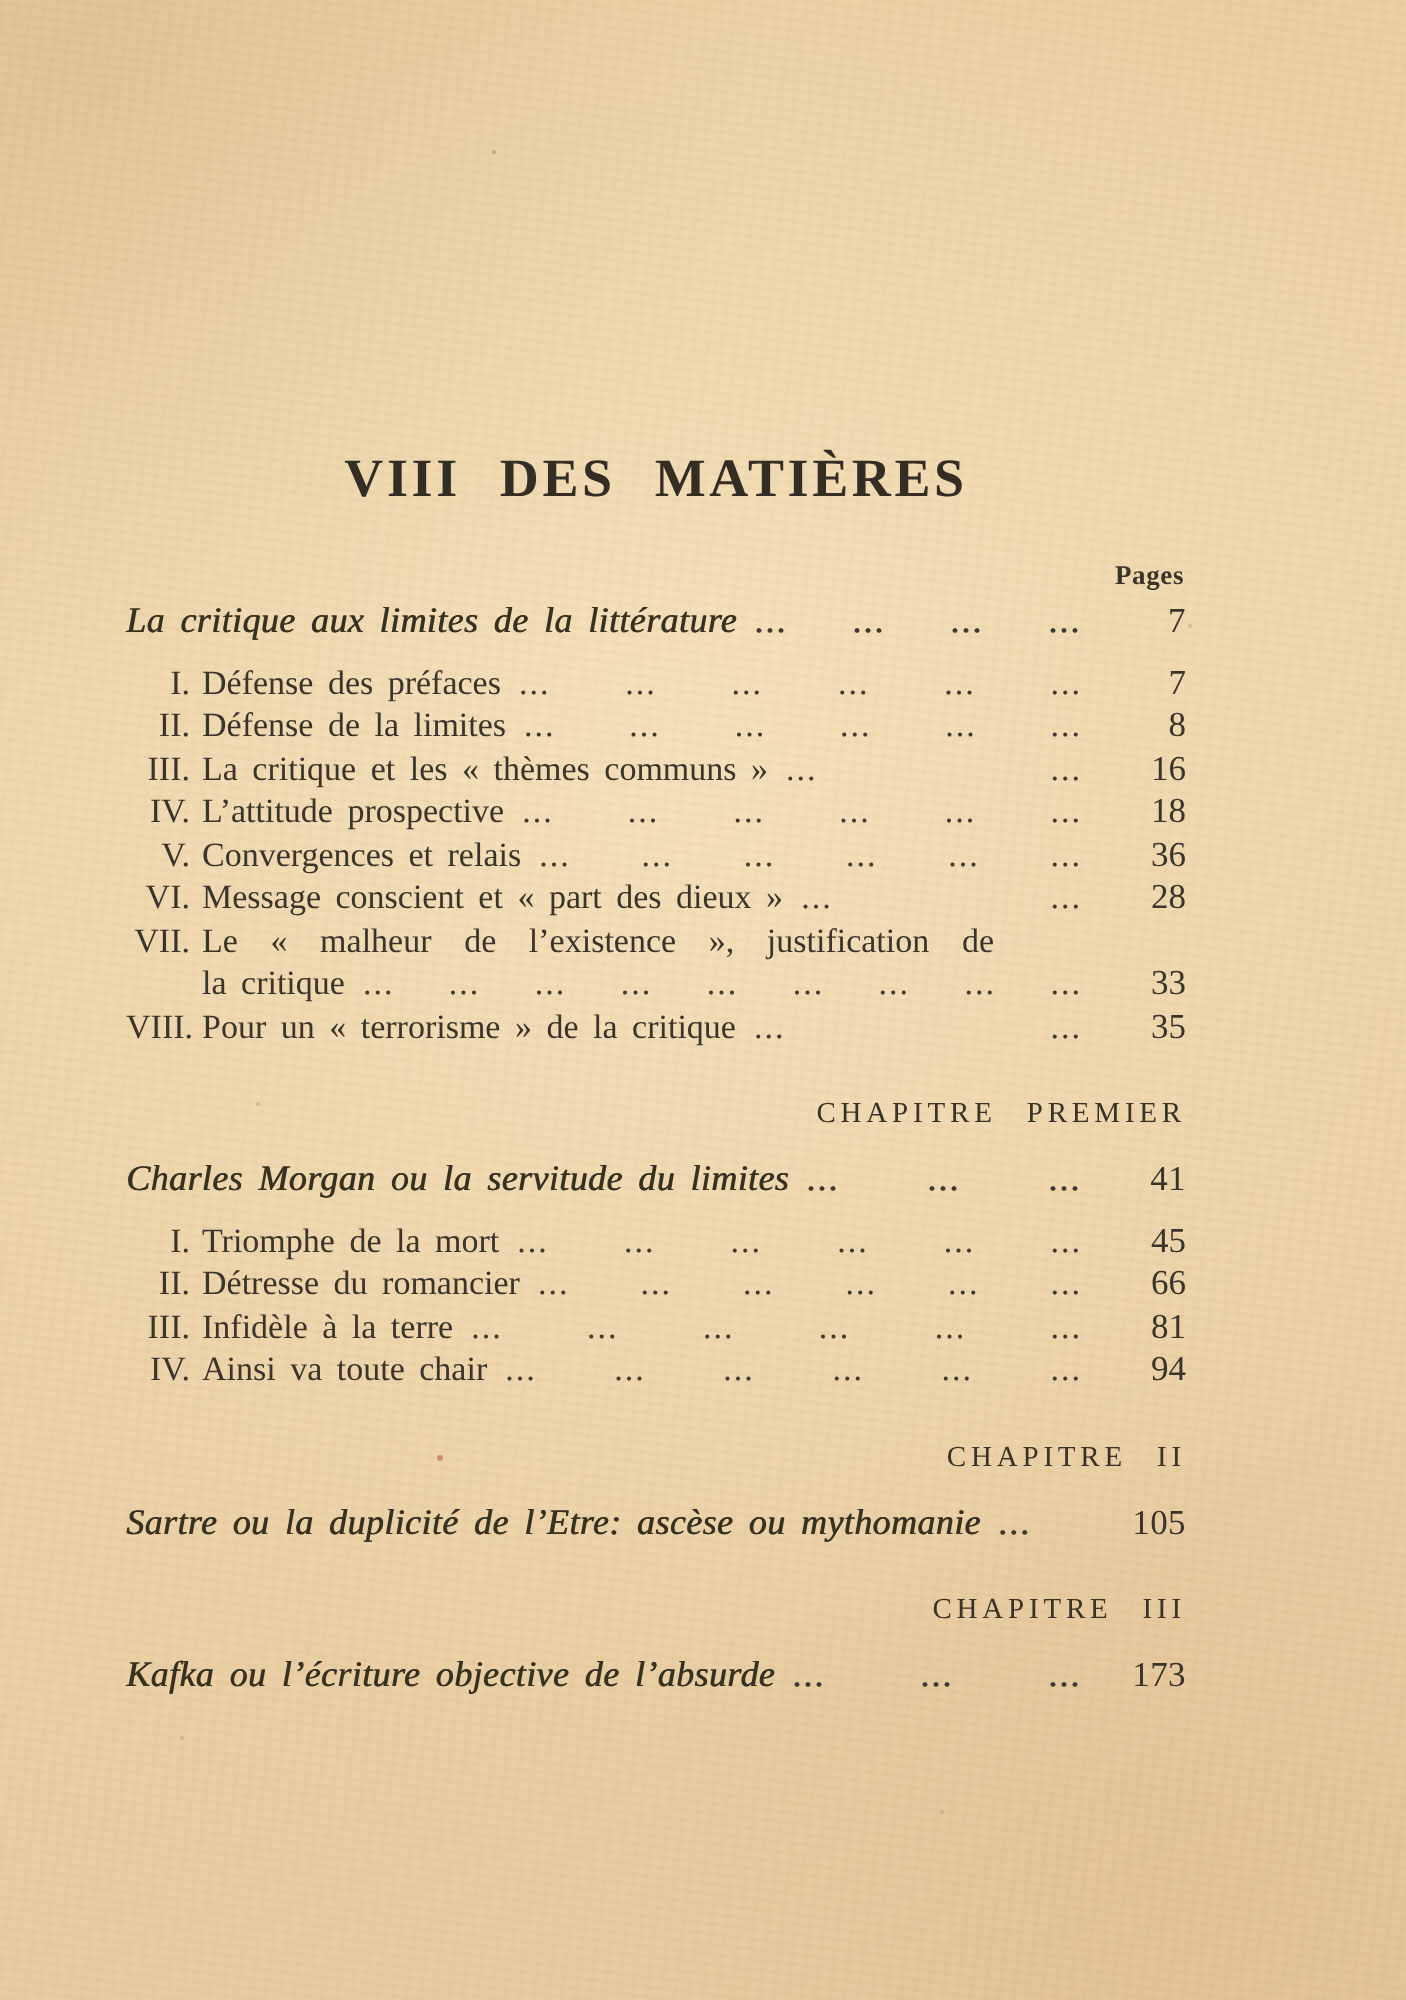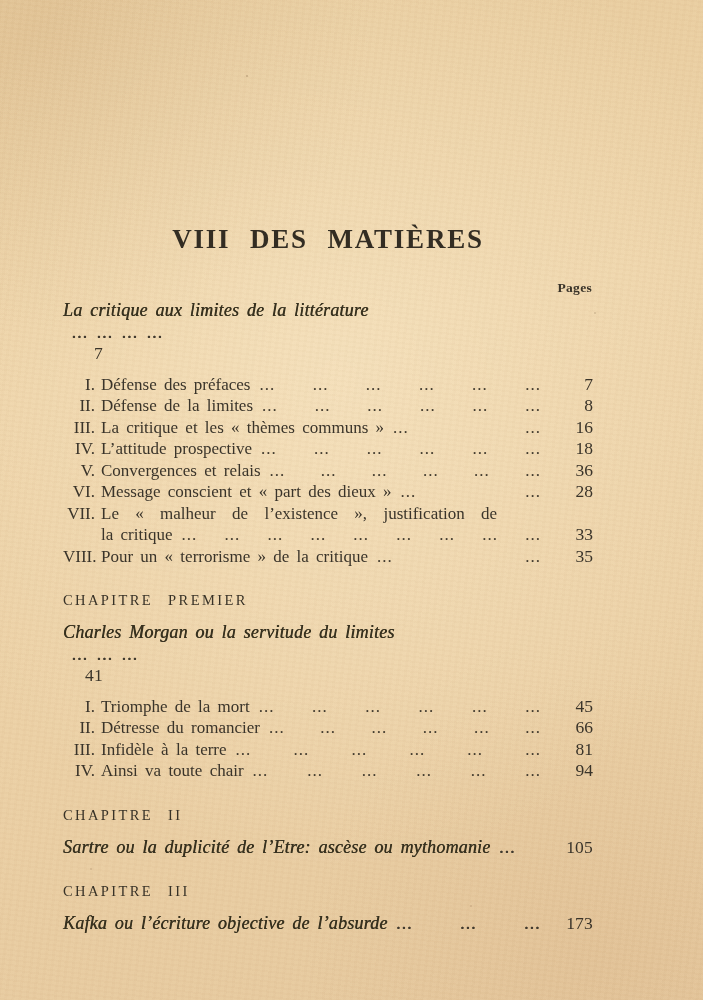--- a/index.html
+++ b/index.html
@@ -79,21 +79,21 @@
     word-spacing: 3px;
   }
 
   .row.section-row {
     font-style: italic;
     font-size: 18px;
     letter-spacing: 0.2px;
     color: #37311f;
     text-shadow: 0.35px 0 0 currentColor; 
   }
-  .row.section-row.followed { margin-bottom: 9px; flex-direction: column; }
+  .row.section-row.followed { margin-bottom: 9px; }
 
   .num {
     flex: none;
     width: 38px;
     text-align: right;
     padding-right: 6px;
   }
 
   .lbl { flex: none; max-width: 430px; }
 
@@ -120,21 +120,21 @@
     flex: none;
     width: 40px;
     text-align: right;
     font-size: 17.5px;
   }
   .section-row .pg { font-style: normal; text-shadow: none; color: #3a342a; }
 
   .chapter-heading {
     margin-top: 24px;
     margin-bottom: 13px;
-    text-align: left;
+    text-align: right;
     font-size: 14.5px;
     line-height: 18px;
     letter-spacing: 2.4px;
     word-spacing: 9px;
     color: #383227;
   }
 </style>
 </head>
 <body>
 

